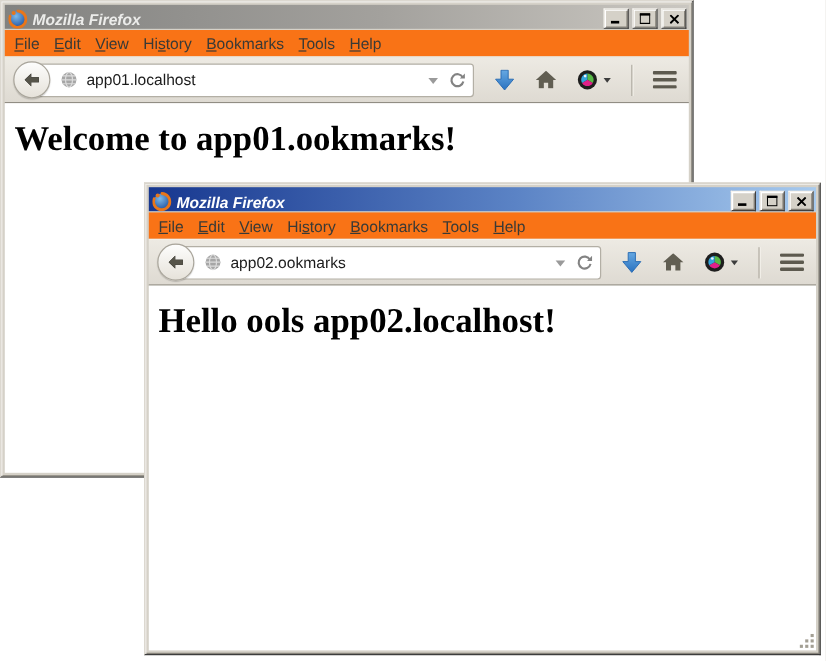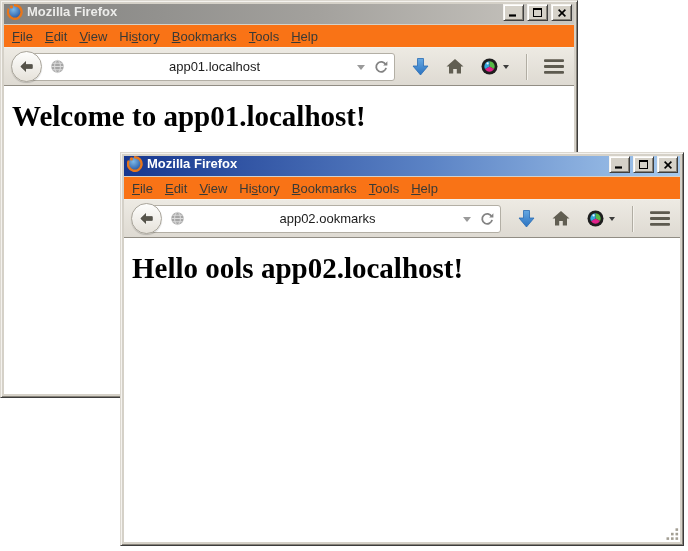--- a/index.html
+++ b/index.html
@@ -14,21 +14,21 @@
     position:absolute;box-sizing:border-box;
     background:#d5d1c8;padding:3px;
     border:1px solid;border-color:#dcd8d0 #3c3c3c #3c3c3c #dcd8d0;
     box-shadow:inset 1px 1px 0 #f4f2ee, inset -1px -1px 0 #87837a;
     display:flex;flex-direction:column;
   }
   .win-app01{left:0;top:0;width:578px;height:398px;z-index:1;}
   .win-app02{left:120px;top:152px;width:564px;height:394px;z-index:2;}
 
   
-  .titlebar{flex:0 0 20px;height:20px;display:flex;align-items:flex-start;padding:0 2px 0 3px;}
+  .titlebar{flex:0 0 20px;height:20px;display:flex;align-items:flex-end;padding:0 2px 0 3px;font-style:italic;}
   .window.active .titlebar{background:linear-gradient(90deg,#17378f 0%,#5b83c5 55%,#a7caee 100%);}
   .window.inactive .titlebar{background:linear-gradient(90deg,#828280 0%,#a3a19d 55%,#cac7c1 100%);}
   .title-icon{width:16px;height:16px;display:inline-flex;flex:0 0 16px;}
   .title-text{color:#fff;font-weight:bold;font-size:13px;margin-left:4px;flex:1;
     white-space:nowrap;overflow:hidden;}
   .window.inactive .title-text{color:#ececea;}
   .win-buttons{display:flex;align-items:center;}
   .win-btn{
     width:21px;height:17px;margin-left:3px;padding:0;
     background:#d5d1c8;border:1px solid;border-color:#f6f4f0 #3f3f3f #3f3f3f #f6f4f0;
@@ -49,21 +49,21 @@
     padding:0 10px 0 7px;position:relative;}
   .back-btn{
     width:31px;height:31px;border-radius:50%;padding:0;
     background:linear-gradient(#fdfdfc,#e6e2da);
     border:1px solid #a9a59b;box-shadow:0 1px 1px rgba(0,0,0,.18);
     display:flex;align-items:center;justify-content:center;
     position:relative;z-index:2;margin-right:-17px;flex:0 0 31px;
   }
   .urlbar{
     flex:1;height:26px;background:#ffffff;border:1px solid #b3afa5;border-radius:3px;
-    display:flex;align-items:center;padding:0 6px 0 24px;min-width:0;position:relative;z-index:1;text-align:center;
+    display:flex;align-items:center;padding:0 6px 0 24px;min-width:0;position:relative;z-index:1;
   }
   .globe{display:inline-flex;flex:0 0 15px;}
   .url-text{font-size:13px;color:#1c1c1c;margin-left:7px;flex:1;white-space:nowrap;overflow:hidden;}
   .url-drop{width:0;height:0;border:4px solid transparent;border-top:5px solid #9a9a9a;
     margin:5px 9px 0 0;flex:0 0 auto;}
   .reload{display:inline-flex;flex:0 0 14px;}
   .tool-btn{background:none;border:none;padding:0;margin-left:17px;
     display:flex;align-items:center;cursor:default;}
   .caret-small{width:0;height:0;border:3.5px solid transparent;border-top:4.5px solid #3c3c3c;
     margin:4px 0 0 5px;}
@@ -191,21 +191,21 @@
           <svg width="20" height="15" viewBox="0 0 20 15">
             <rect x="0" y="0.2" width="20" height="2.8" rx="1" fill="#5d5a4f"></rect>
             <rect x="0" y="6.1" width="20" height="2.8" rx="1" fill="#5d5a4f"></rect>
             <rect x="0" y="12" width="20" height="2.8" rx="1" fill="#5d5a4f"></rect>
           </svg>
         </span>
       </button>
     </div>
 
     <div class="content">
-      <h1 class="page-heading">Welcome to app01.localhost!</h1>
+      <h1 class="page-heading">Welcome to app01.ookmarks!</h1>
     </div>
 
     <span class="resize-grip">
       <svg width="13" height="13" viewBox="0 0 13 13">
         <g fill="#ffffff">
           <rect x="10.2" y="1" width="2.6" height="2.6"></rect>
             <rect x="5.7" y="5.5" width="2.6" height="2.6"></rect>
           <rect x="10.2" y="5.5" width="2.6" height="2.6"></rect>
             <rect x="1.2" y="10" width="2.6" height="2.6"></rect>
           <rect x="5.7" y="10" width="2.6" height="2.6"></rect>

